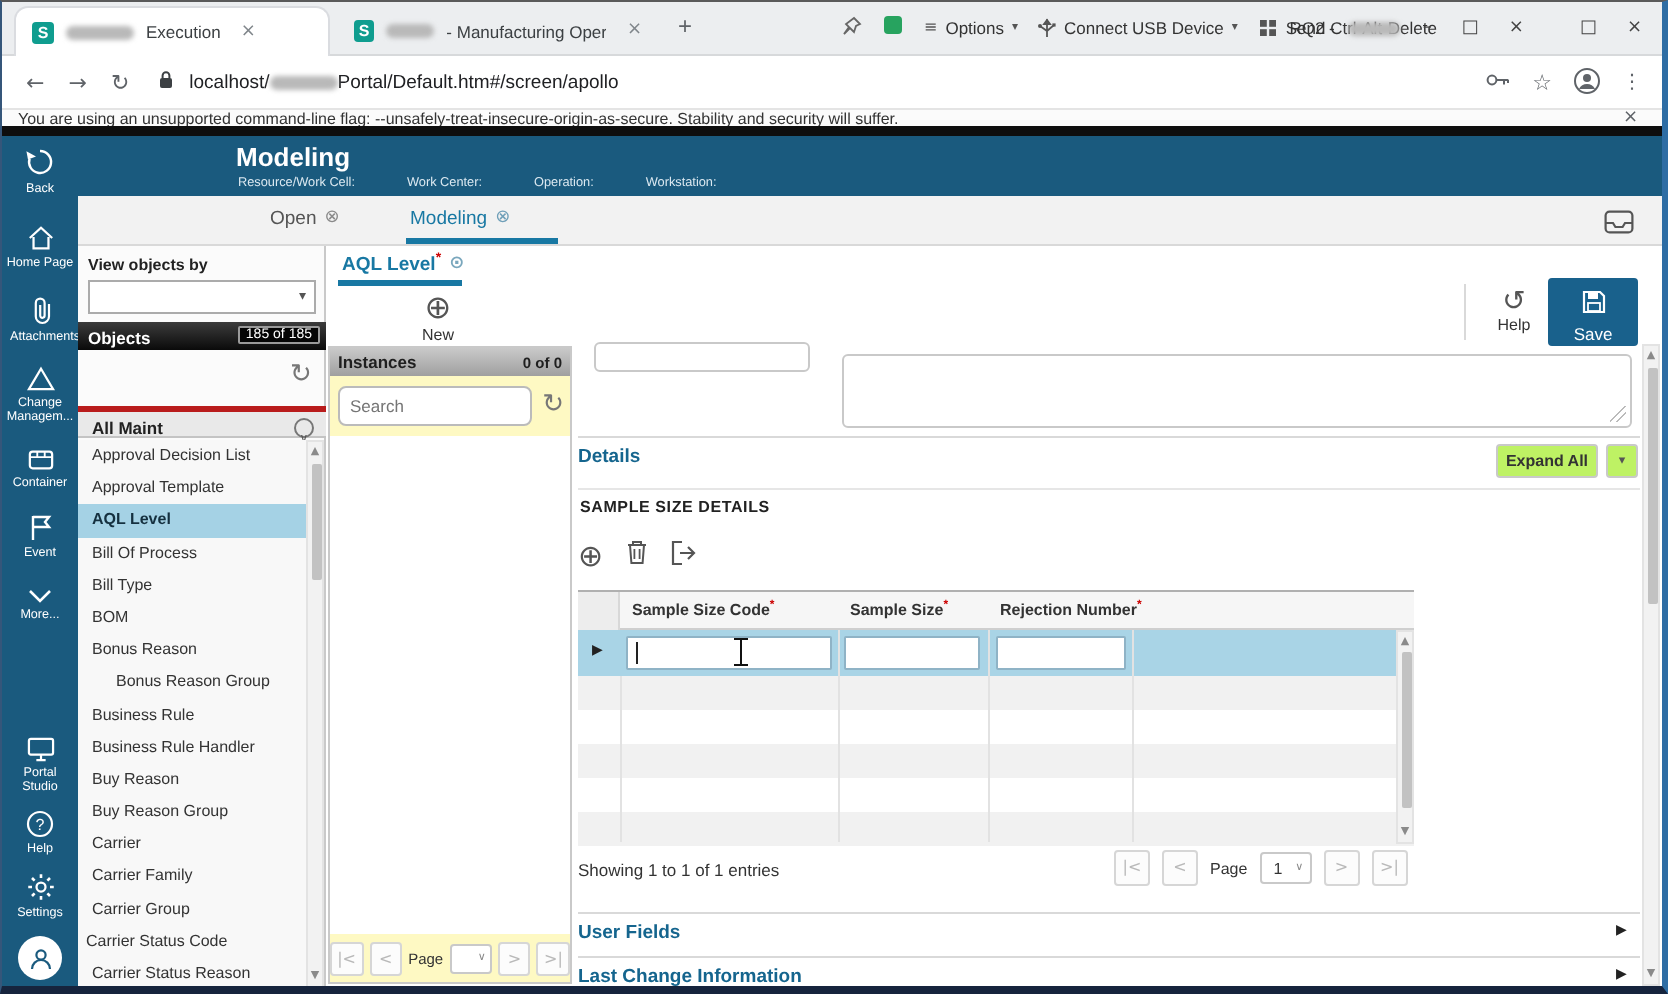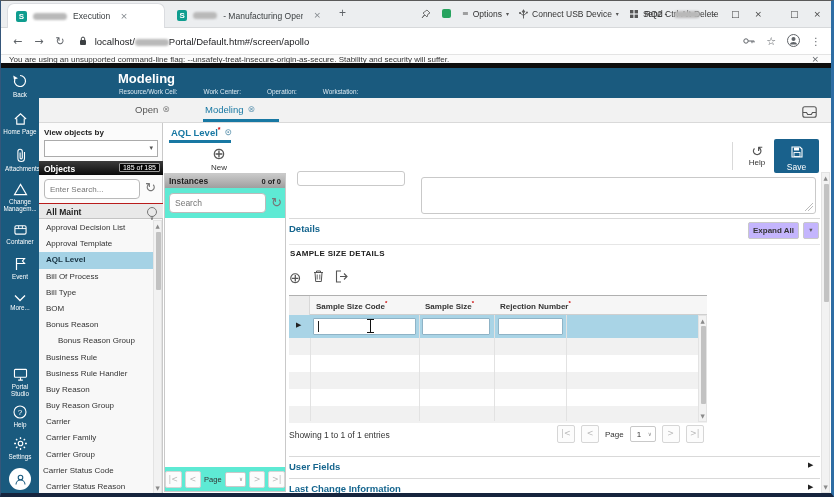--- a/index.html
+++ b/index.html
@@ -18,21 +18,21 @@
            display:flex;align-items:center;justify-content:center;border-radius:2px;}
   .tabx{color:#80868b;font-size:9px;margin-left:4px;}
   .vmitem{display:flex;align-items:center;gap:4px;font-size:8.5px;color:#333;}
   .winctl{font-size:9px;color:#444;padding:0 4px;}
   #addrbar{position:absolute;left:0;top:28px;width:830px;height:26px;background:#fff;border-bottom:1px solid #e4e4e4;
            display:flex;align-items:center;font-size:9.5px;color:#202124;}
   .navgl{color:#5f6368;font-size:11px;margin-left:12px;}
   .sb-item{display:flex;flex-direction:column;align-items:center;gap:2px;color:#fff;
            font-size:6.3px;text-align:center;width:38px;cursor:default;}
   .sb-item svg{display:block;}
-  .panelbtn{border:1px solid #c9c9c9;background:#c4b5fd;border-radius:2px;display:flex;align-items:center;justify-content:center;}
+  .panelbtn{border:1px solid #c9c9c9;background:#bef264;border-radius:2px;display:flex;align-items:center;justify-content:center;}
   .pgbtn{width:17px;height:17px;border:1px solid #d6d6d6;background:#fcfcfc;border-radius:2px;
          color:#b9b9b9;font-size:8px;display:flex;align-items:center;justify-content:center;}
   .scrtrack{background:#f2f2f2;border:1px solid #e3e3e3;}
   .scrthumb{background:#c2c2c2;border-radius:1px;}
   .scrarrow{color:#8a8a8a;font-size:5.5px;text-align:center;line-height:8px;font-family:"DejaVu Sans",sans-serif;}
   .colline{position:absolute;top:19px;bottom:1px;width:1px;background:#e2e2e2;}
   .cellinput{position:absolute;top:3px;height:17px;background:#fff;border:1px solid #8fb3c6;border-radius:1px;}
   .divider{position:absolute;height:1px;background:#d9d9d9;}
   .bluehead{color:#15658e;font-weight:bold;font-size:9.5px;}
   .resize-grip{position:absolute;right:2px;bottom:2px;width:8px;height:8px;
@@ -253,23 +253,22 @@
 
     <div class="abs" style="left:38px;top:55px;width:124px;height:371px;background:#fbfbfb;border-right:1px solid #c9c9c9;">
       <div class="abs" style="left:5px;top:5px;font-size:8px;font-weight:bold;color:#222;">View objects by</div>
       <div class="abs" style="left:5px;top:17px;width:114px;height:17px;background:#fff;border:1px solid #ababab;">
         <span class="ico" style="position:absolute;right:4px;top:4px;font-size:7px;color:#555;">▾</span>
       </div>
       <div class="abs" style="left:0;top:38px;width:124px;height:14px;background:linear-gradient(#3c3c3c,#0a0a0a);color:#fff;">
         <span style="position:absolute;left:5px;top:2.5px;font-size:8.5px;font-weight:bold;">Objects</span>
         <span style="position:absolute;right:3px;top:2px;font-size:7px;border:1px solid #9a9a9a;background:#050505;padding:0 3px;border-radius:1px;">185 of 185</span>
       </div>
-      <input class="abs" style="left: 5px; top: 56px; width: 96px; height: 20px; border: 1px solid rgb(185, 185, 185); border-radius: 4px; font-size: 8px; padding: 0px 5px; color: rgb(51, 51, 51);" placeholder="Enter Search...">
       <span class="abs ico" style="left:106px;top:58px;font-size:13px;color:#777;">↻</span>
-      <div class="abs" style="left:0;top:80px;width:124px;height:16px;background:#e9e9e9;border-top:1px solid #b91c1c;border-bottom:1px solid #c4c4c4;">
+      <div class="abs" style="left:0;top:80px;width:124px;height:16px;background:#e9e9e9;border-top:3px solid #b91c1c;border-bottom:1px solid #c4c4c4;">
         <span style="position:absolute;left:7px;top:3px;font-size:8.5px;font-weight:bold;color:#222;">All Maint</span>
         <span class="abs" style="right:6px;top:2.5px;width:10px;height:10px;border:1px solid #777;border-radius:50%;text-align:center;">
           <span class="ico" style="font-size:6px;color:#555;position:relative;top:-1.5px;">∨</span>
         </span>
       </div>
 
       <div class="abs" style="left:0;top:97px;width:115px;height:274px;overflow:hidden;background:#f8f8f8;font-size:8px;color:#333;">
         <div style="height:16.2px;line-height:16.2px;padding-left:7px;">Approval Decision List</div>
         <div style="height:16.2px;line-height:16.2px;padding-left:7px;">Approval Template</div>
         <div style="height:16.2px;line-height:16.2px;padding-left:7px;background:#a5d2e5;font-weight:bold;color:#15303f;">AQL Level</div>
@@ -323,21 +322,21 @@
             </svg>
         </div>
         <div style="font-size:8.5px;">Save</div>
       </div>
 
       <div class="abs" style="left:134px;top:48px;width:108px;height:15px;border:1px solid #c9c9c9;border-radius:3px;background:#fff;"></div>
       <div class="abs" style="left:258px;top:54px;width:395px;height:37px;border:1px solid #c9c9c9;border-radius:3px;background:#fff;">
         <div class="resize-grip"></div>
       </div>
 
-      <div class="abs" style="left:1px;top:50px;width:122px;height:319px;border:1px solid #c9c9c9;background:#5eead4;">
+      <div class="abs" style="left:1px;top:50px;width:122px;height:319px;border:1px solid #c9c9c9;background:#fef9c3;">
         <div style="height:14px;background:linear-gradient(#c9c9c9,#9f9f9f);position:relative;">
           <span style="position:absolute;left:4px;top:2px;font-size:8.5px;font-weight:bold;color:#1f1f1f;">Instances</span>
           <span style="position:absolute;right:4px;top:3px;font-size:7.5px;font-weight:bold;color:#1f1f1f;">0 of 0</span>
         </div>
         <input style="position: absolute; left: 4px; top: 19px; width: 97px; height: 20px; border: 1px solid rgb(187, 187, 187); border-radius: 4px; font-size: 8.5px; padding: 0px 5px; color: rgb(51, 51, 51);" placeholder="Search">
         <span class="ico" style="position:absolute;right:3px;top:22px;font-size:13px;color:#777;">↻</span>
         <div style="position:absolute;left:0;right:0;top:44px;bottom:24px;background:#fff;"></div>
         <div style="position:absolute;left:0;right:0;bottom:3px;display:flex;gap:3px;justify-content:center;align-items:center;">
           <span class="pgbtn ico">|&lt;</span>
           <span class="pgbtn ico">&lt;</span>

